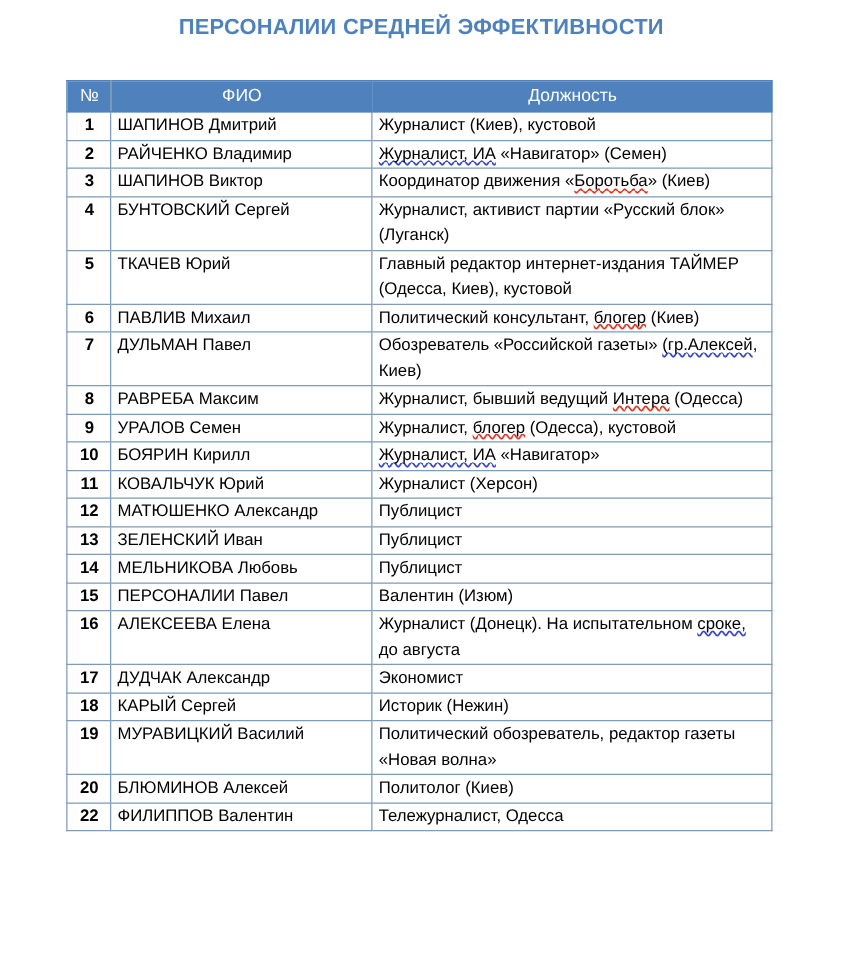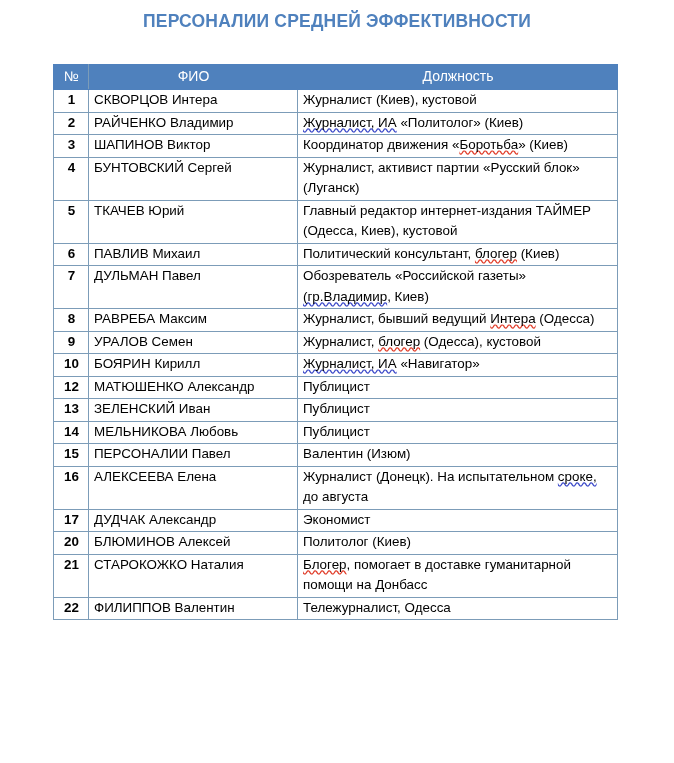--- a/index.html
+++ b/index.html
@@ -121,27 +121,27 @@
       <thead>
         <tr>
           <th class="th-num">№</th>
           <th>ФИО</th>
           <th>Должность</th>
         </tr>
       </thead>
       <tbody id="persons-body">
           <tr>
             <td class="num">1</td>
-            <td class="name">СКВОРЦОВ Интера</td>
+            <td class="name">ШАПИНОВ Дмитрий</td>
             <td class="pos"><span>Журналист (Киев), кустовой</span></td>
           </tr>
           <tr>
             <td class="num">2</td>
             <td class="name">РАЙЧЕНКО Владимир</td>
-            <td class="pos"><span class="sp-blue">Журналист, ИА</span><span> «Политолог» (Киев)</span></td>
+            <td class="pos"><span class="sp-blue">Журналист, ИА</span><span> «Навигатор» (Семен)</span></td>
           </tr>
           <tr>
             <td class="num">3</td>
             <td class="name">ШАПИНОВ Виктор</td>
             <td class="pos"><span>Координатор движения «</span><span class="sp-red">Боротьба</span><span>» (Киев)</span></td>
           </tr>
           <tr>
             <td class="num">4</td>
             <td class="name">БУНТОВСКИЙ Сергей</td>
             <td class="pos"><span>Журналист, активист партии «Русский блок» (Луганск)</span></td>
@@ -152,38 +152,43 @@
             <td class="pos"><span>Главный редактор интернет-издания ТАЙМЕР (Одесса, Киев), кустовой</span></td>
           </tr>
           <tr>
             <td class="num">6</td>
             <td class="name">ПАВЛИВ Михаил</td>
             <td class="pos"><span>Политический консультант, </span><span class="sp-red">блогер</span><span> (Киев)</span></td>
           </tr>
           <tr>
             <td class="num">7</td>
             <td class="name">ДУЛЬМАН Павел</td>
-            <td class="pos"><span>Обозреватель «Российской газеты» </span><span class="sp-blue">(гр.Владимир</span><span>, Киев)</span></td>
+            <td class="pos"><span>Обозреватель «Российской газеты» </span><span class="sp-blue">(гр.Алексей</span><span>, Киев)</span></td>
           </tr>
           <tr>
             <td class="num">8</td>
             <td class="name">РАВРЕБА Максим</td>
             <td class="pos"><span>Журналист, бывший ведущий </span><span class="sp-red">Интера</span><span> (Одесса)</span></td>
           </tr>
           <tr>
             <td class="num">9</td>
             <td class="name">УРАЛОВ Семен</td>
             <td class="pos"><span>Журналист, </span><span class="sp-red">блогер</span><span> (Одесса), кустовой</span></td>
           </tr>
           <tr>
             <td class="num">10</td>
             <td class="name">БОЯРИН Кирилл</td>
             <td class="pos"><span class="sp-blue">Журналист, ИА</span><span> «Навигатор»</span></td>
           </tr>
           <tr>
+            <td class="num">11</td>
+            <td class="name">КОВАЛЬЧУК Юрий</td>
+            <td class="pos"><span>Журналист (Херсон)</span></td>
+          </tr>
+          <tr>
             <td class="num">12</td>
             <td class="name">МАТЮШЕНКО Александр</td>
             <td class="pos"><span>Публицист</span></td>
           </tr>
           <tr>
             <td class="num">13</td>
             <td class="name">ЗЕЛЕНСКИЙ Иван</td>
             <td class="pos"><span>Публицист</span></td>
           </tr>
           <tr>
@@ -200,30 +205,35 @@
             <td class="num">16</td>
             <td class="name">АЛЕКСЕЕВА Елена</td>
             <td class="pos"><span>Журналист (Донецк). На испытательном </span><span class="sp-blue">сроке,</span><span> до августа</span></td>
           </tr>
           <tr>
             <td class="num">17</td>
             <td class="name">ДУДЧАК Александр</td>
             <td class="pos"><span>Экономист</span></td>
           </tr>
           <tr>
+            <td class="num">18</td>
+            <td class="name">КАРЫЙ Сергей</td>
+            <td class="pos"><span>Историк (Нежин)</span></td>
+          </tr>
+          <tr>
+            <td class="num">19</td>
+            <td class="name">МУРАВИЦКИЙ Василий</td>
+            <td class="pos"><span>Политический обозреватель, редактор газеты «Новая волна»</span></td>
+          </tr>
+          <tr>
             <td class="num">20</td>
             <td class="name">БЛЮМИНОВ Алексей</td>
             <td class="pos"><span>Политолог (Киев)</span></td>
           </tr>
           <tr>
-            <td class="num">21</td>
-            <td class="name">СТАРОКОЖКО Наталия</td>
-            <td class="pos"><span class="sp-red">Блогер</span><span>, помогает в доставке гуманитарной помощи на Донбасс</span></td>
-          </tr>
-          <tr>
             <td class="num">22</td>
             <td class="name">ФИЛИППОВ Валентин</td>
             <td class="pos"><span>Тележурналист, Одесса</span></td>
           </tr>
         </tbody>
     </table>
   </div>
 
 </div>
 

